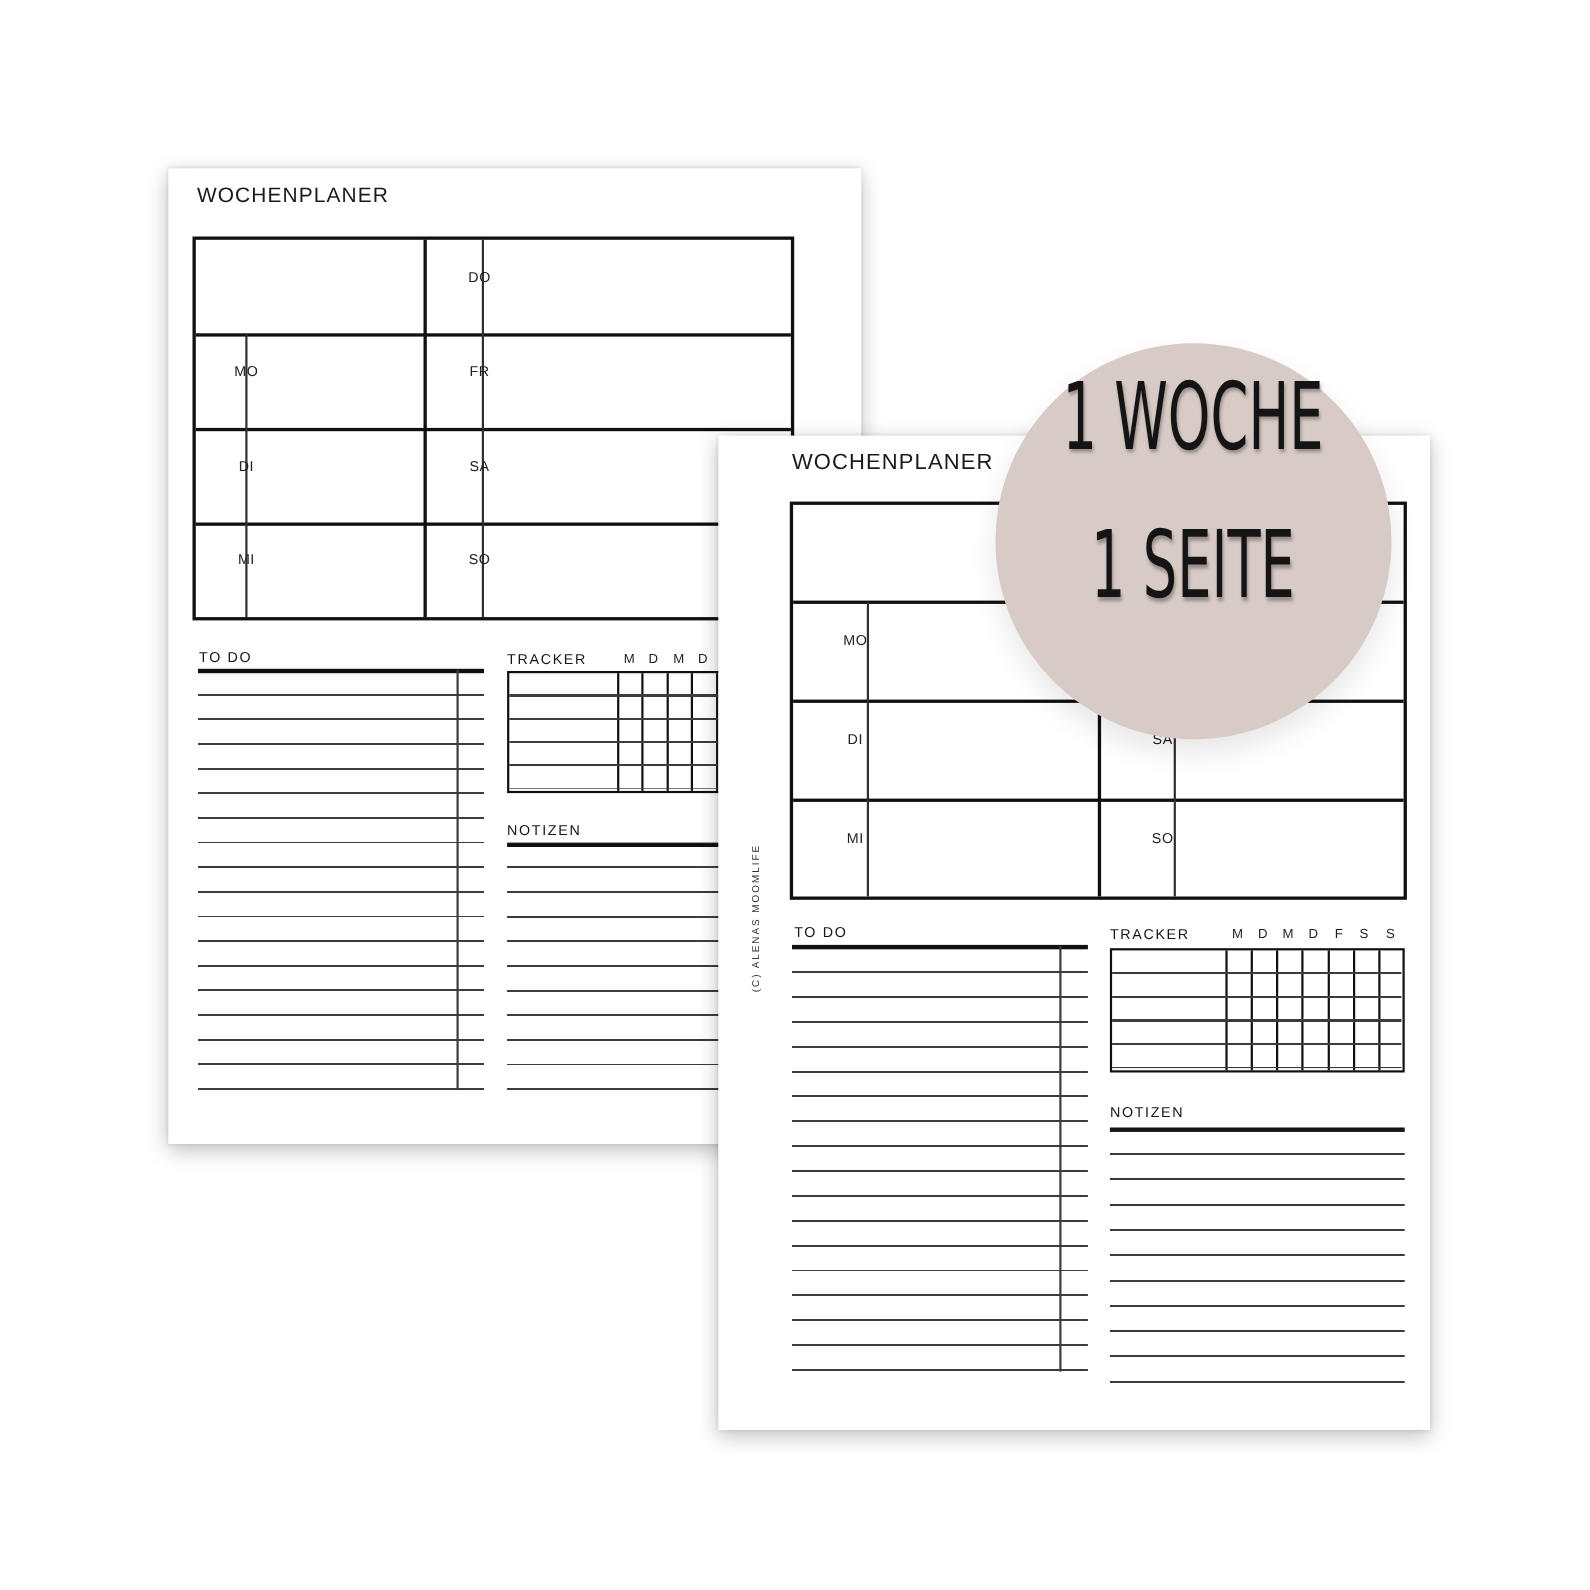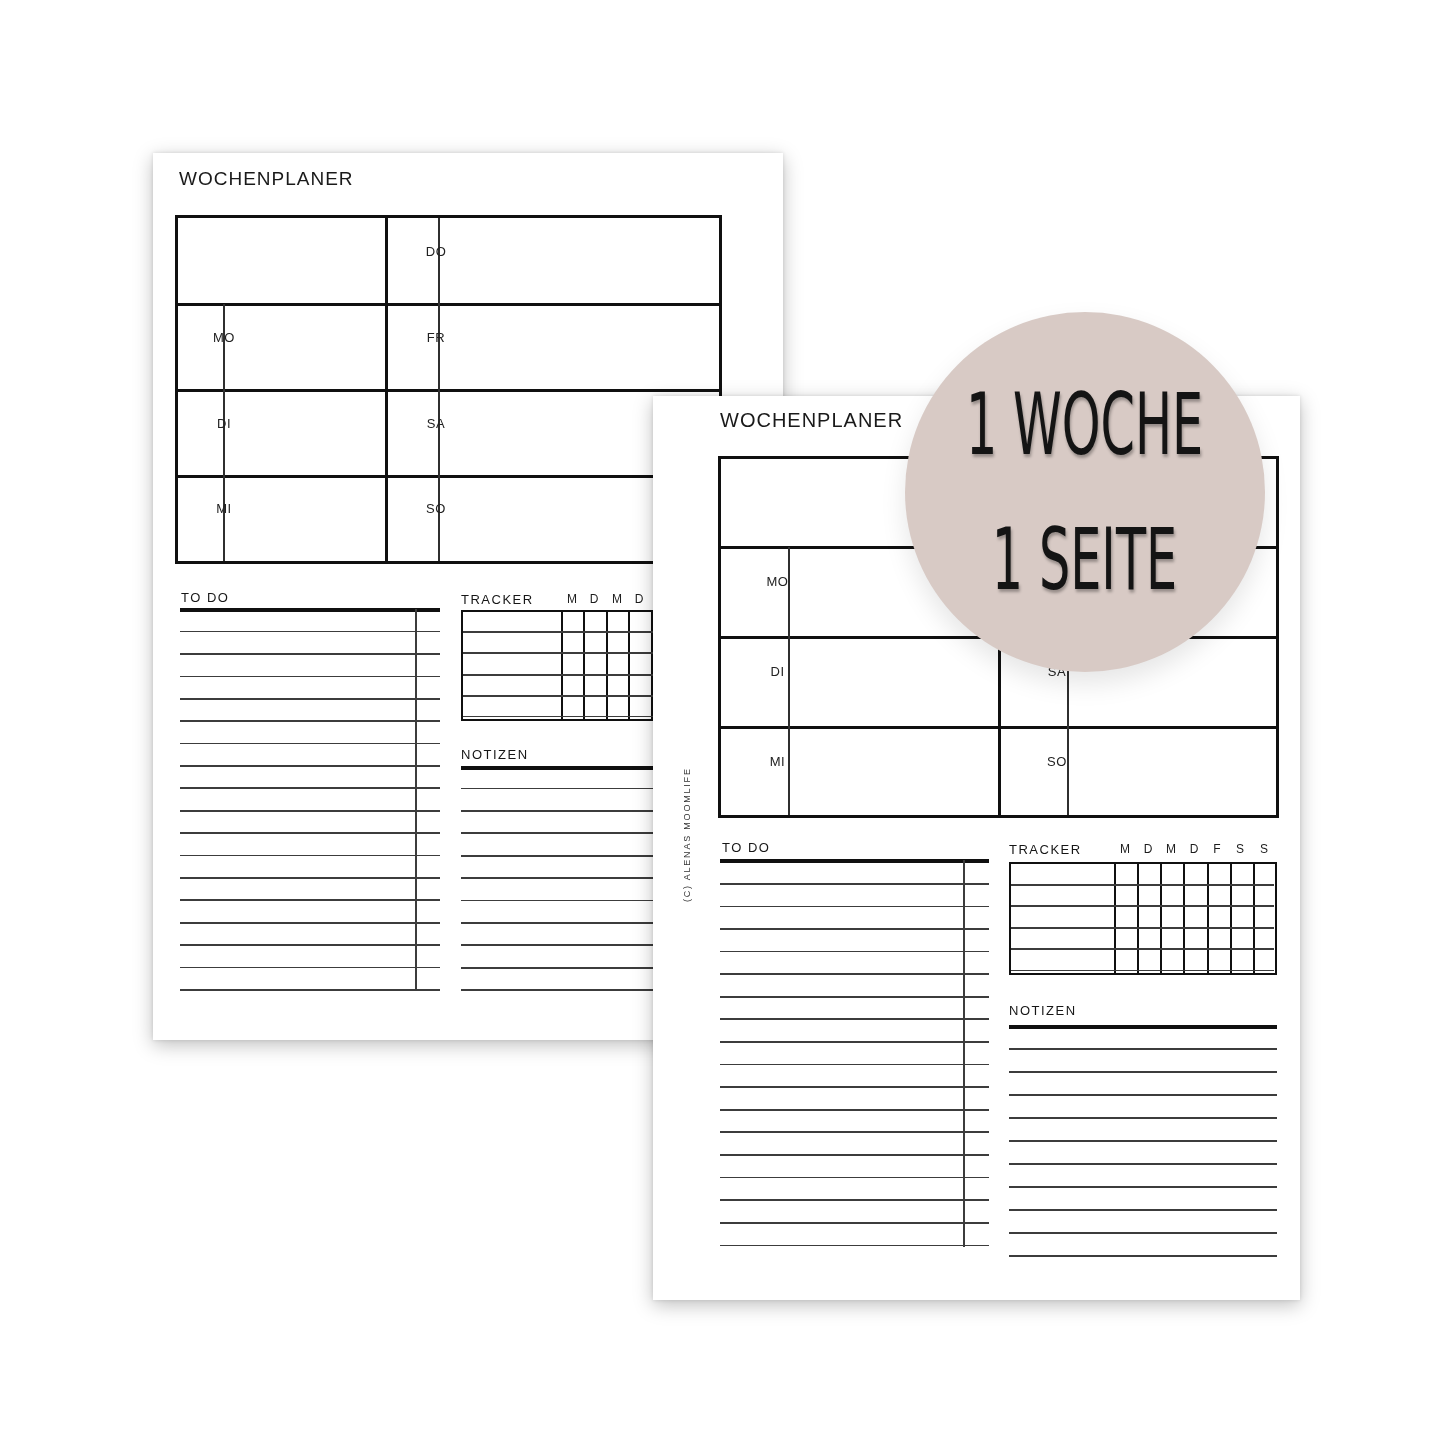--- a/index.html
+++ b/index.html
@@ -46,21 +46,21 @@
 
   
   .copyright { position:absolute; left:25px; top:388px; height:118px; width:18px;
                writing-mode:vertical-rl; transform:rotate(180deg);
                font-size:9px; letter-spacing:1.8px; color:#333;
                display:flex; align-items:center; white-space:nowrap; }
 
   
   .badge { position:absolute; left:905px; top:312px; width:360px; height:360px;
            border-radius:50%; z-index:3;
-           display:flex; flex-direction:column; align-items:center; justify-content:center;
+           display:flex; flex-direction:column; align-items:center; 
            box-shadow:0 12px 26px rgba(0,0,0,0.10); }
   .badge-text { text-align:center; font-family:"DejaVu Sans", sans-serif; }
   .badge-line { display:block; font-size:85px; font-weight:400; line-height:135px;
                 transform:scaleX(0.58); transform-origin:center;
                 text-shadow:2px 3px 4px rgba(0,0,0,0.30); white-space:nowrap; }
 </style>
 </head>
 <body>
 
 <section class="page page-back">

